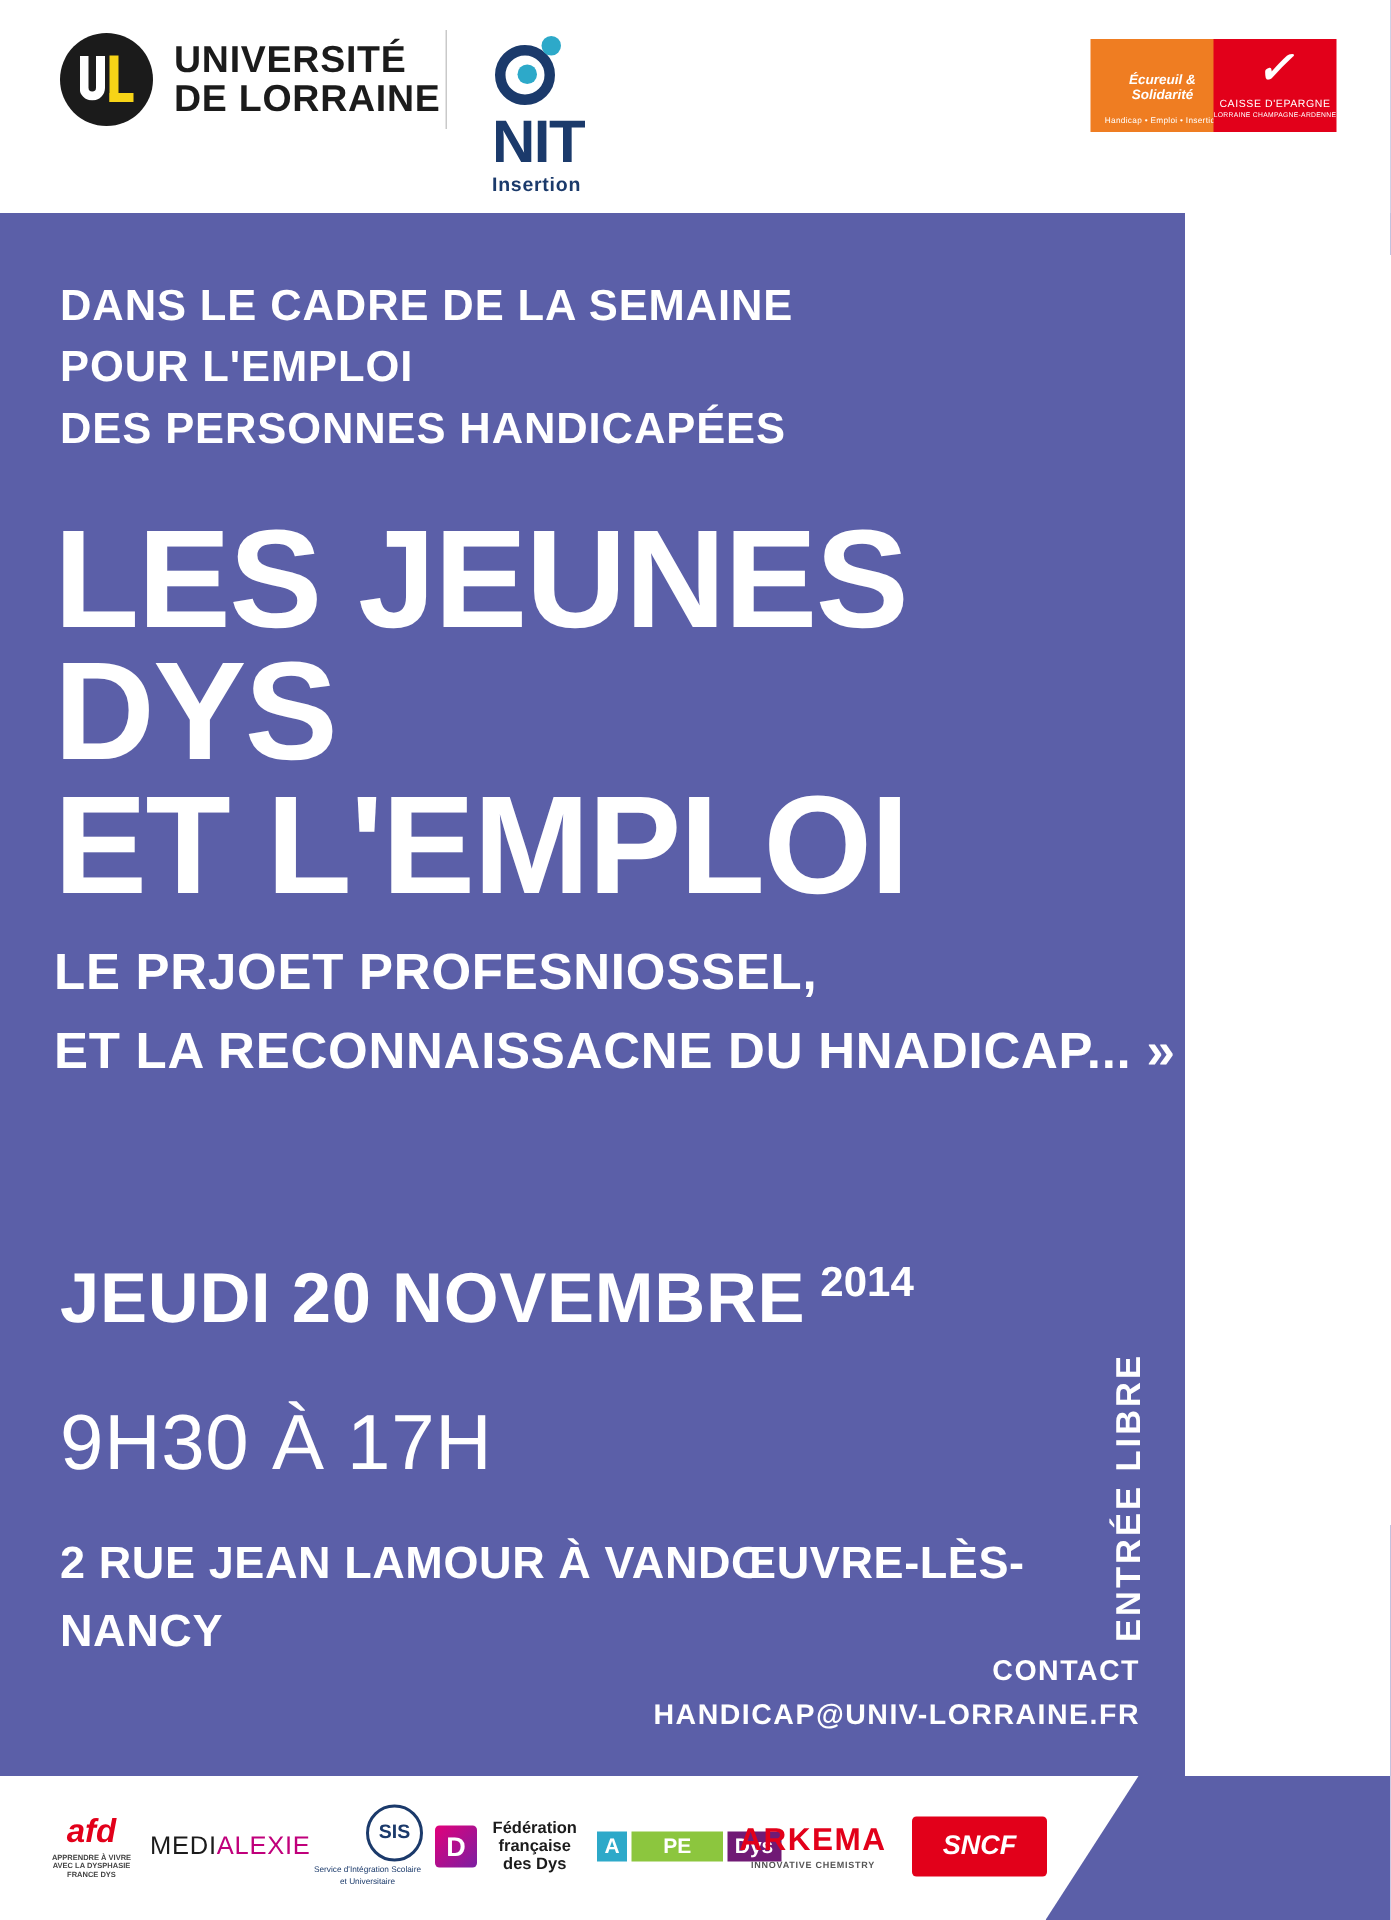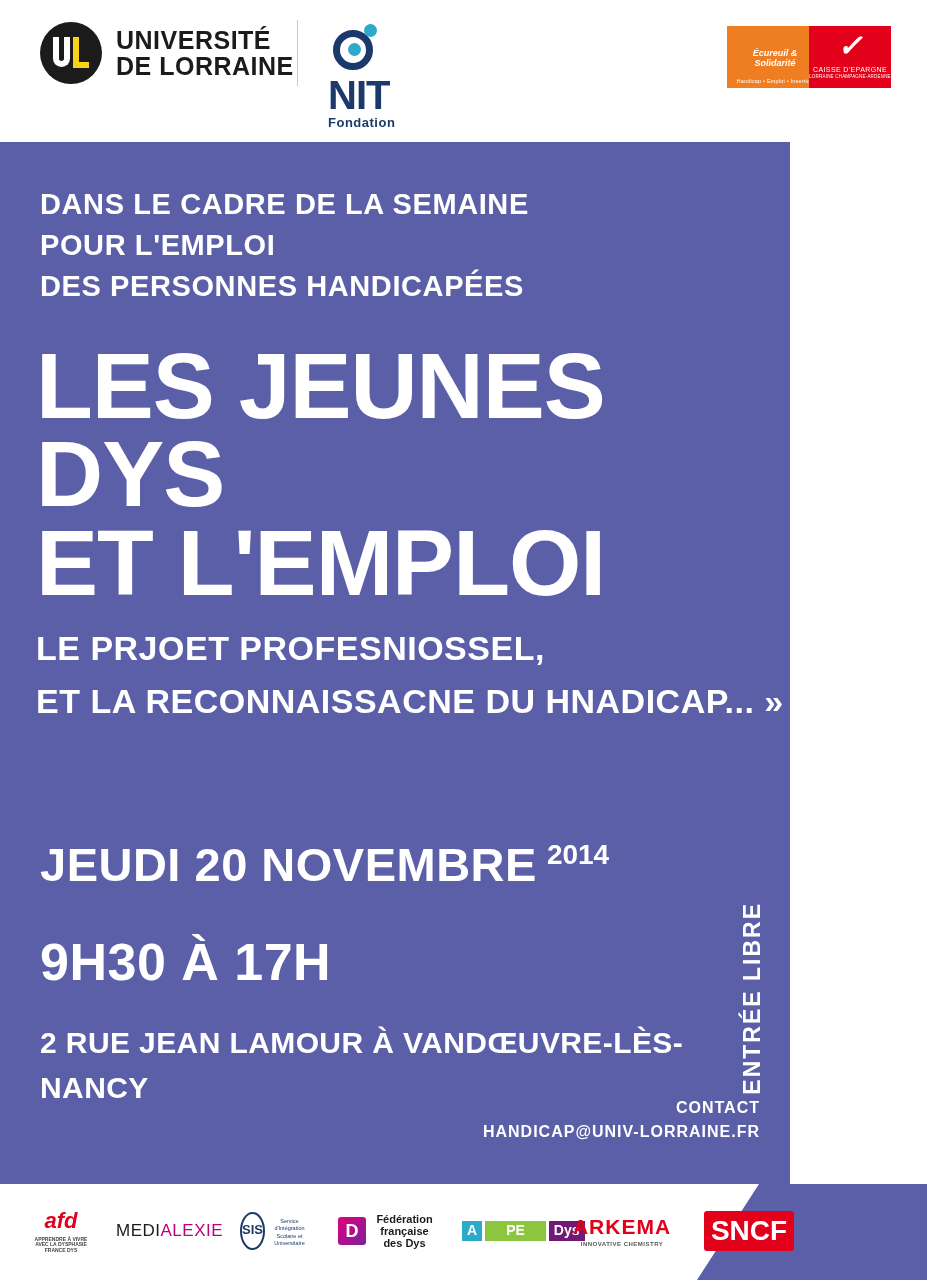--- a/index.html
+++ b/index.html
@@ -247,21 +247,21 @@
     font-size: 28px;
     vertical-align: super;
     margin-left: 10px;
     letter-spacing: 0;
   }
   .hours {
     position: absolute;
     left: 40px;
     top: 790px;
     font-size: 52px;
-    font-weight: bold;
+    font-weight: normal;
     letter-spacing: 0.5px;
     text-transform: uppercase;
   }
   .venue {
     position: absolute;
     left: 40px;
     top: 878px;
     font-size: 30px;
     font-weight: bold;
     line-height: 1.5;
@@ -277,23 +277,23 @@
     font-weight: bold;
     letter-spacing: 2px;
     text-transform: uppercase;
     writing-mode: vertical-rl;
     transform: rotate(180deg);
   }
 
   .contact {
     position: absolute;
     right: 30px;
-    bottom: 40px;
+    bottom: 26px;
     text-align: right;
-    font-size: 16px;
+    font-size: 19px;
     font-weight: bold;
     line-height: 1.5;
     letter-spacing: 1px;
     text-transform: uppercase;
   }
 
   
   .footer {
     position: absolute;
     left: 0;
@@ -311,21 +311,21 @@
     height: 96px;
     background: #5b5fa8;
     clip-path: polygon(62px 0, 230px 0, 230px 96px, 0 96px);
   }
   .partners {
     position: absolute;
     left: 30px;
     top: 16px;
     display: flex;
     align-items: center;
-    gap: 24px;
+    gap: 8px;
   }
   .plogo {
     height: 62px;
     display: flex;
     align-items: center;
     justify-content: center;
     text-align: center;
     line-height: 1.1;
   }
   .p-afd {
@@ -339,23 +339,24 @@
   .p-afd .tiny { font-size: 5px; font-style: normal; color: #444; margin-top: 4px; }
   .p-media {
     color: #1b1b1b;
     font-size: 17px;
     letter-spacing: 0.5px;
     width: 100px;
     justify-content: flex-start;
   }
   .p-media .hl { color: #c0007b; }
   .p-sis {
-    flex-direction: row;
+    flex-direction: column;
     width: 74px;
     color: #1b3a6b;
+    align-items: flex-end;
   }
   .p-sis .circle {
     width: 34px; height: 34px;
     border: 2px solid #1b3a6b;
     border-radius: 50%;
     font-size: 13px;
     font-weight: bold;
     line-height: 32px;
     text-align: center;
   }
@@ -396,22 +397,23 @@
     color: #e2001a;
     font-weight: bold;
     font-size: 21px;
     letter-spacing: 1px;
   }
   .p-arkema .tiny { font-size: 6px; color:#555; letter-spacing:0.5px; margin-top:3px; }
   .p-sncf {
     width: 90px;
     background: #e2001a;
     color: #ffffff;
-    font-size: 28px;
-    font-weight: bold;
+    font-size: 18px;
+    font-weight: bold;
+    font-style: italic;
     height: 40px;
     border-radius: 3px;
   }
 </style>
 </head>
 <body>
 
 <div class="poster">
 
   <div class="header">
@@ -430,21 +432,21 @@
     <div class="head-divider"></div>
 
     <div class="logo-nit">
       <div class="nit-mark">
         <div class="nit-ring"></div>
         <div class="nit-dot1"></div>
         <div class="nit-dot2"></div>
       </div>
       <div class="nit-text">
         <div class="nit">NIT</div>
-        <div class="fond">Fondation</div>
+        <div class="fond">Insertion</div>
       </div>
     </div>
 
     <div class="logo-ecureuil">
       <div>Écureuil &amp;</div>
       <div>Solidarité</div>
       <div class="sub">Handicap • Emploi • Insertion</div>
     </div>
 
     <div class="logo-ce">

